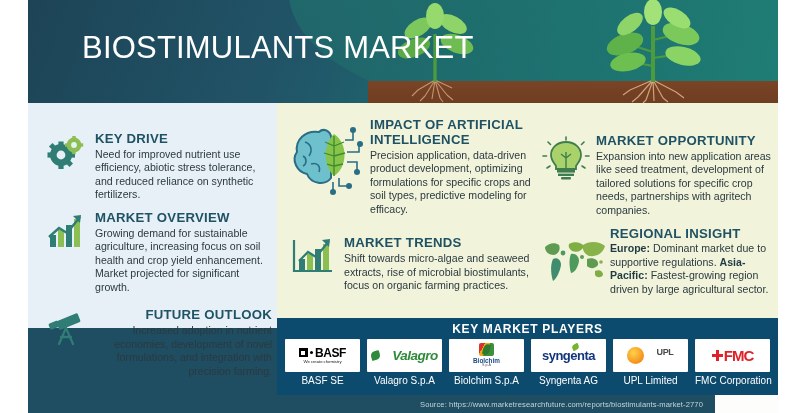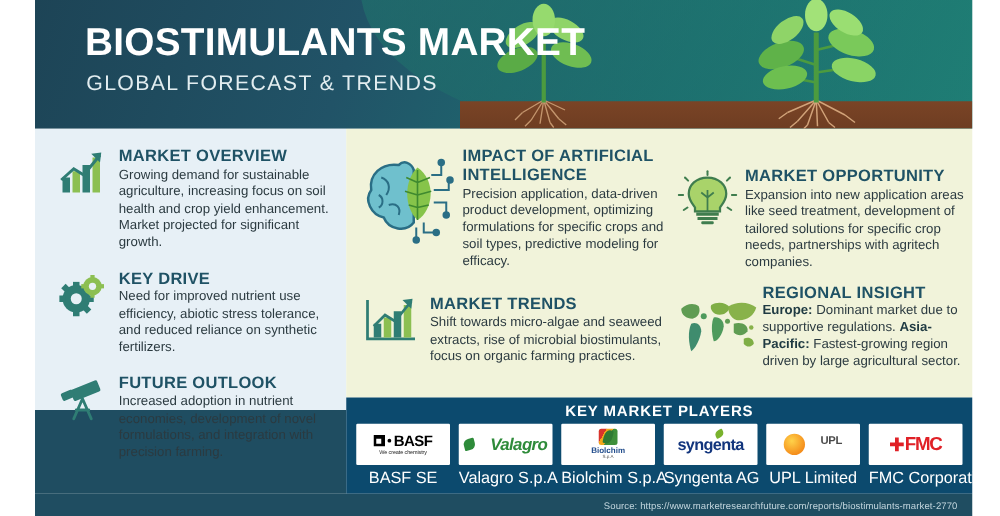--- a/index.html
+++ b/index.html
@@ -22,22 +22,22 @@
     background:linear-gradient(160deg,rgba(32,122,110,.55),rgba(26,86,94,.25));
     border-radius:0 0 0 100% / 0 0 0 90%;
     transform:rotate(-8deg);
   }
   .soil{
     position:absolute;left:340px;bottom:0;width:410px;height:22px;
     background:linear-gradient(180deg,#7a4426,#6e3d22);
   }
   .hdr-text{position:absolute;left:40px;top:18px;z-index:6;}
   .title{
-    color:#ffffff;font-size:31px;font-weight:bold;letter-spacing:.2px;
-    line-height:1.05;margin:0;white-space:nowrap;
+    color:#ffffff;font-size:31px;font-weight:normal;letter-spacing:.2px;
+    line-height:1.05;margin:14px;white-space:nowrap;
   }
   .subtitle{
     color:#e2edf0;font-size:17px;font-weight:normal;letter-spacing:1.1px;
     margin:6px 0 0 1px;white-space:nowrap;
   }
   .plant{position:absolute;bottom:0;z-index:4;}
 
   
   .panel-left{
     position:absolute;left:28px;top:103px;width:249px;height:225px;
@@ -76,21 +76,21 @@
   .logos{
     display:flex;justify-content:space-between;padding:3px 8px 0 8px;gap:5px;
   }
   .logo-cell{width:75px;text-align:center;}
   .logo-box{
     background:#ffffff;height:33px;border-radius:1px;
     display:flex;align-items:center;justify-content:center;overflow:hidden;
     padding:13px 3px;box-sizing:border-box;text-align:right;
   }
   .logo-cap{
-    color:#ffffff;font-size:13px;margin-top:3px;line-height:1.1;white-space:nowrap;
+    color:#ffffff;font-size:10px;margin-top:3px;line-height:1.1;white-space:nowrap;
   }
 
   
   .basf{display:flex;flex-direction:column;align-items:center;line-height:1;}
   .basf-row{display:flex;align-items:center;gap:2px;}
   .basf-sq{width:9px;height:9px;background:#000;position:relative;}
   .basf-sq:after{content:"";position:absolute;left:2.5px;top:2.5px;width:4px;height:4px;background:#fff;}
   .basf-dot{width:3px;height:3px;background:#000;border-radius:50%;}
   .basf-wm{font-size:12px;font-weight:bold;color:#000;letter-spacing:-.4px;}
   .basf-tag{font-size:4.4px;color:#222;margin-top:1.5px;letter-spacing:-.1px;}
@@ -128,21 +128,21 @@
   }
   .upl-w{font-size:9px;font-weight:bold;color:#4a4a4a;letter-spacing:-.3px;align-self:flex-start;margin-left:11px;}
   
   .fmc{display:flex;align-items:center;color:#e02127;font-weight:bold;font-size:15px;letter-spacing:-1px;}
   .fmc-p{position:relative;width:11px;height:11px;margin-right:1px;}
   .fmc-p:before{content:"";position:absolute;left:0;top:4px;width:11px;height:3.4px;background:#e02127;}
   .fmc-p:after{content:"";position:absolute;left:3.8px;top:0;width:3.4px;height:11px;background:#e02127;}
 
   
   .footer{
-    position:absolute;left:28px;top:395px;width:750px;height:18px;
+    position:absolute;left:28px;top:395px;width:687px;height:18px;
     background:#1f4d61;
   }
   .src{
     color:#c3d6de;font-size:7.6px;text-align:right;padding:5px 12px 0 0;margin:0;
     letter-spacing:.1px;
   }
   .left-strip{
     position:absolute;left:28px;top:328px;width:249px;height:67px;background:#1f4d61;
   }
   .white-left{position:absolute;left:0;top:0;width:28px;height:413px;background:#ffffff;}
@@ -181,79 +181,78 @@
       <ellipse cx="93" cy="34" rx="19" ry="10" fill="#7ac95a" transform="rotate(18 93 34)"></ellipse>
       <ellipse cx="40" cy="62" rx="18" ry="9" fill="#6dbf50" transform="rotate(-12 40 62)"></ellipse>
       <ellipse cx="95" cy="56" rx="18" ry="9" fill="#8ad465" transform="rotate(14 95 56)"></ellipse>
       <ellipse cx="42" cy="24" rx="15" ry="8" fill="#8fd468" transform="rotate(-38 42 24)"></ellipse>
       <ellipse cx="89" cy="18" rx="15" ry="8" fill="#9ade72" transform="rotate(32 89 18)"></ellipse>
       <ellipse cx="65" cy="12" rx="9" ry="13" fill="#a2e278"></ellipse>
     </svg>
 
     <div class="hdr-text">
       <h1 class="title">BIOSTIMULANTS MARKET</h1>
-      <div class="subtitle">GLOBAL FORECAST &amp; TRENDS</div>
     </div>
   </div>
 
   <div class="panel-left"></div>
   <div class="panel-right"></div>
   <div class="left-strip"></div>
 
   <div class="col" style="left:44px;top:118px;width:228px;">
+
+    <div class="item" style="margin-top:14px;">
+      <div class="ic">
+        <svg width="40" height="36" viewBox="0 0 40 36">
+          <g fill="#2f7d74">
+            <circle cx="15" cy="21" r="11"></circle>
+          </g>
+          <circle cx="15" cy="21" r="4.4" fill="#e7f0f6"></circle>
+          <g fill="#2f7d74">
+            <rect x="12.4" y="7.5" width="5.2" height="5"></rect>
+              <rect x="12.4" y="30" width="5.2" height="5"></rect>
+            <rect x="1.5" y="18.4" width="5" height="5.2"></rect>
+              <rect x="24" y="18.4" width="5" height="5.2"></rect>
+            <rect x="4" y="10" width="5" height="5" transform="rotate(-45 6.5 12.5)"></rect>
+            <rect x="21" y="27" width="5" height="5" transform="rotate(-45 23.5 29.5)"></rect>
+          </g>
+          <circle cx="28" cy="11" r="7.4" fill="#8cbf52"></circle>
+          <circle cx="28" cy="11" r="2.9" fill="#e7f0f6"></circle>
+          <g fill="#8cbf52">
+            <rect x="26.3" y="2" width="3.4" height="3.6"></rect>
+              <rect x="26.3" y="16.6" width="3.4" height="3.6"></rect>
+            <rect x="19" y="9.3" width="3.6" height="3.4"></rect>
+              <rect x="33.6" y="9.3" width="3.6" height="3.4"></rect>
+          </g>
+        </svg>
+      </div>
+      <div class="it-body">
+        <div class="h">KEY DRIVE</div>
+        <p class="p">Need for improved nutrient use efficiency, abiotic stress tolerance, and reduced reliance on synthetic fertilizers.</p>
+      </div>
+    </div>
 
     <div class="item">
       <div class="ic">
         <svg width="40" height="36" viewBox="0 0 40 36">
           <rect x="4" y="22" width="6" height="12" fill="#2f7d74"></rect>
           <rect x="12" y="17" width="6" height="17" fill="#8cbf52"></rect>
           <rect x="20" y="12" width="6" height="22" fill="#2f7d74"></rect>
           <rect x="28" y="6" width="6" height="28" fill="#8cbf52"></rect>
           <path d="M3 24 L13 15 L21 20 L34 4" stroke="#2f7d74" stroke-width="2.4" fill="none"></path>
           <path d="M27 3 L35 2 L34 10 Z" fill="#2f7d74"></path>
         </svg>
       </div>
       <div class="it-body">
         <div class="h">MARKET OVERVIEW</div>
         <p class="p">Growing demand for sustainable agriculture, increasing focus on soil health and crop yield enhancement. Market projected for significant growth.</p>
       </div>
     </div>
 
-    <div class="item" style="margin-top:14px;">
-      <div class="ic">
-        <svg width="40" height="36" viewBox="0 0 40 36">
-          <g fill="#2f7d74">
-            <circle cx="15" cy="21" r="11"></circle>
-          </g>
-          <circle cx="15" cy="21" r="4.4" fill="#e7f0f6"></circle>
-          <g fill="#2f7d74">
-            <rect x="12.4" y="7.5" width="5.2" height="5"></rect>
-              <rect x="12.4" y="30" width="5.2" height="5"></rect>
-            <rect x="1.5" y="18.4" width="5" height="5.2"></rect>
-              <rect x="24" y="18.4" width="5" height="5.2"></rect>
-            <rect x="4" y="10" width="5" height="5" transform="rotate(-45 6.5 12.5)"></rect>
-            <rect x="21" y="27" width="5" height="5" transform="rotate(-45 23.5 29.5)"></rect>
-          </g>
-          <circle cx="28" cy="11" r="7.4" fill="#8cbf52"></circle>
-          <circle cx="28" cy="11" r="2.9" fill="#e7f0f6"></circle>
-          <g fill="#8cbf52">
-            <rect x="26.3" y="2" width="3.4" height="3.6"></rect>
-              <rect x="26.3" y="16.6" width="3.4" height="3.6"></rect>
-            <rect x="19" y="9.3" width="3.6" height="3.4"></rect>
-              <rect x="33.6" y="9.3" width="3.6" height="3.4"></rect>
-          </g>
-        </svg>
-      </div>
-      <div class="it-body">
-        <div class="h">KEY DRIVE</div>
-        <p class="p">Need for improved nutrient use efficiency, abiotic stress tolerance, and reduced reliance on synthetic fertilizers.</p>
-      </div>
-    </div>
-
-    <div class="item" style="margin-top:14px;">
+    <div class="item" style="margin-top:14px;text-align:right;">
       <div class="ic">
         <svg width="40" height="36" viewBox="0 0 40 36">
           <g fill="#2f7d74">
             <rect x="11" y="7" width="23" height="9.5" rx="1.6" transform="rotate(-22 22 12)"></rect>
             <rect x="3" y="12" width="10" height="6.5" rx="1.4" transform="rotate(-22 8 15)"></rect>
           </g>
           <path d="M20 18 L13 34 M20 18 L27 34 M15 27 L25 27" stroke="#2f7d74" stroke-width="2.3" fill="none" stroke-linecap="round"></path>
         </svg>
       </div>
       <div class="it-body">

